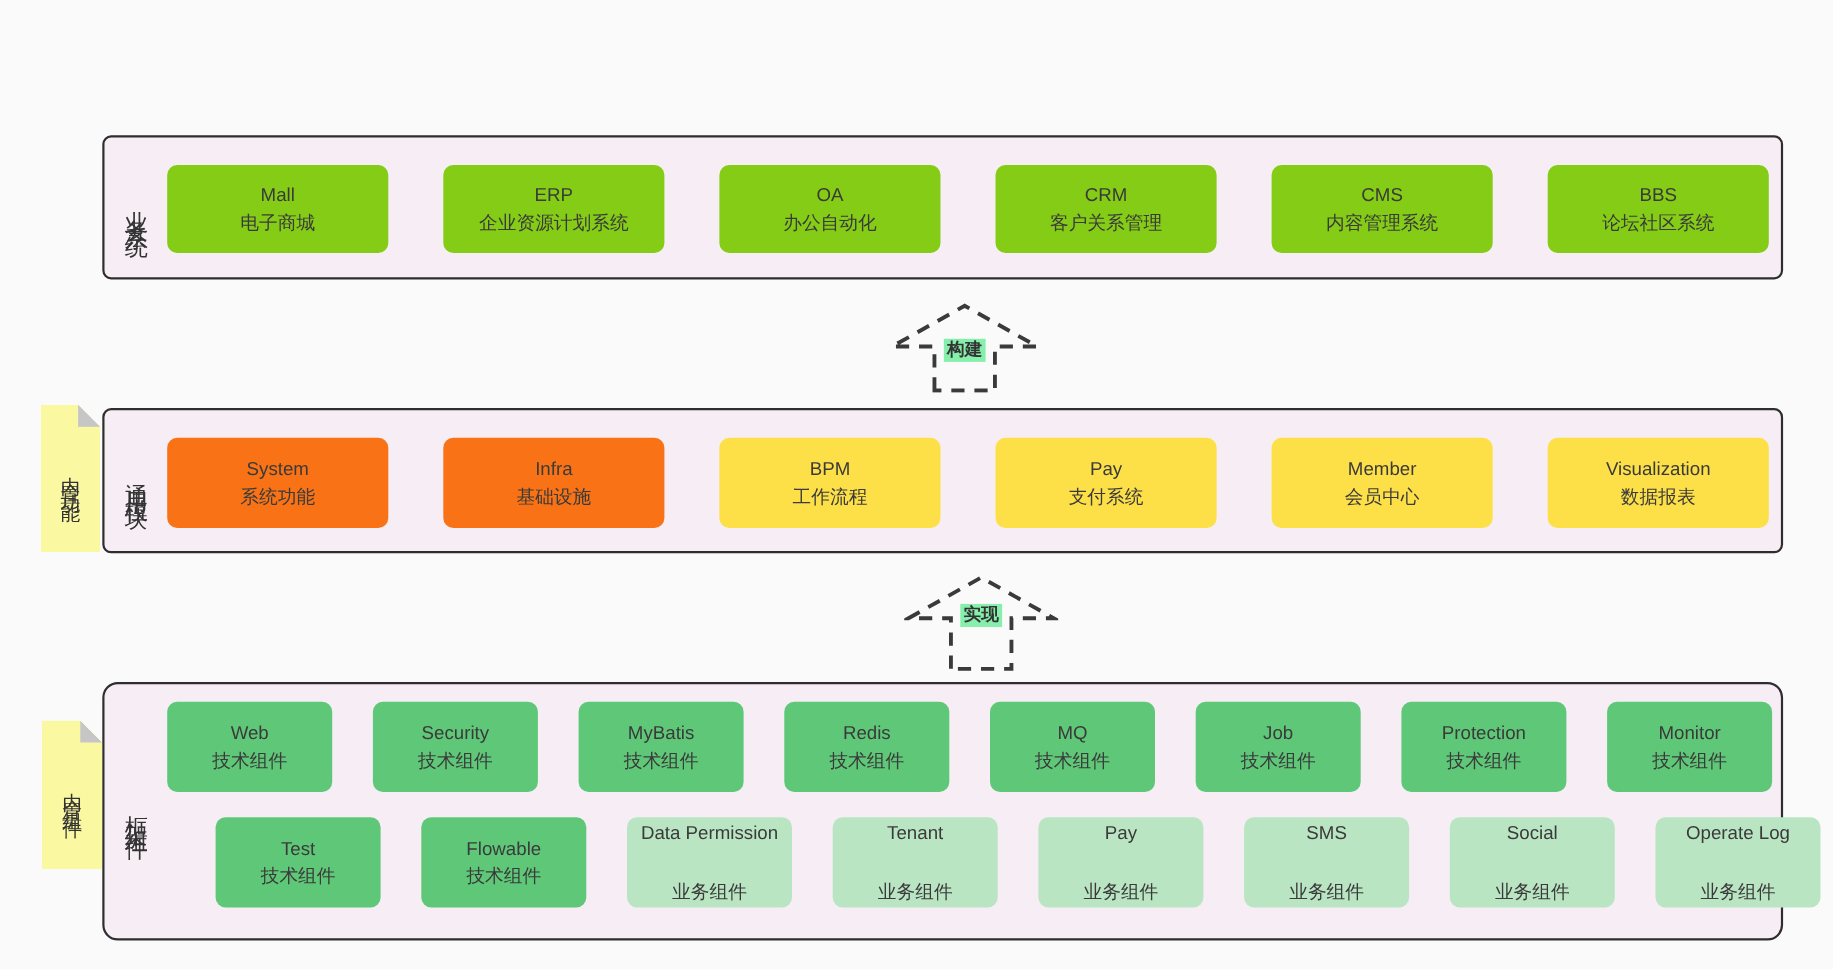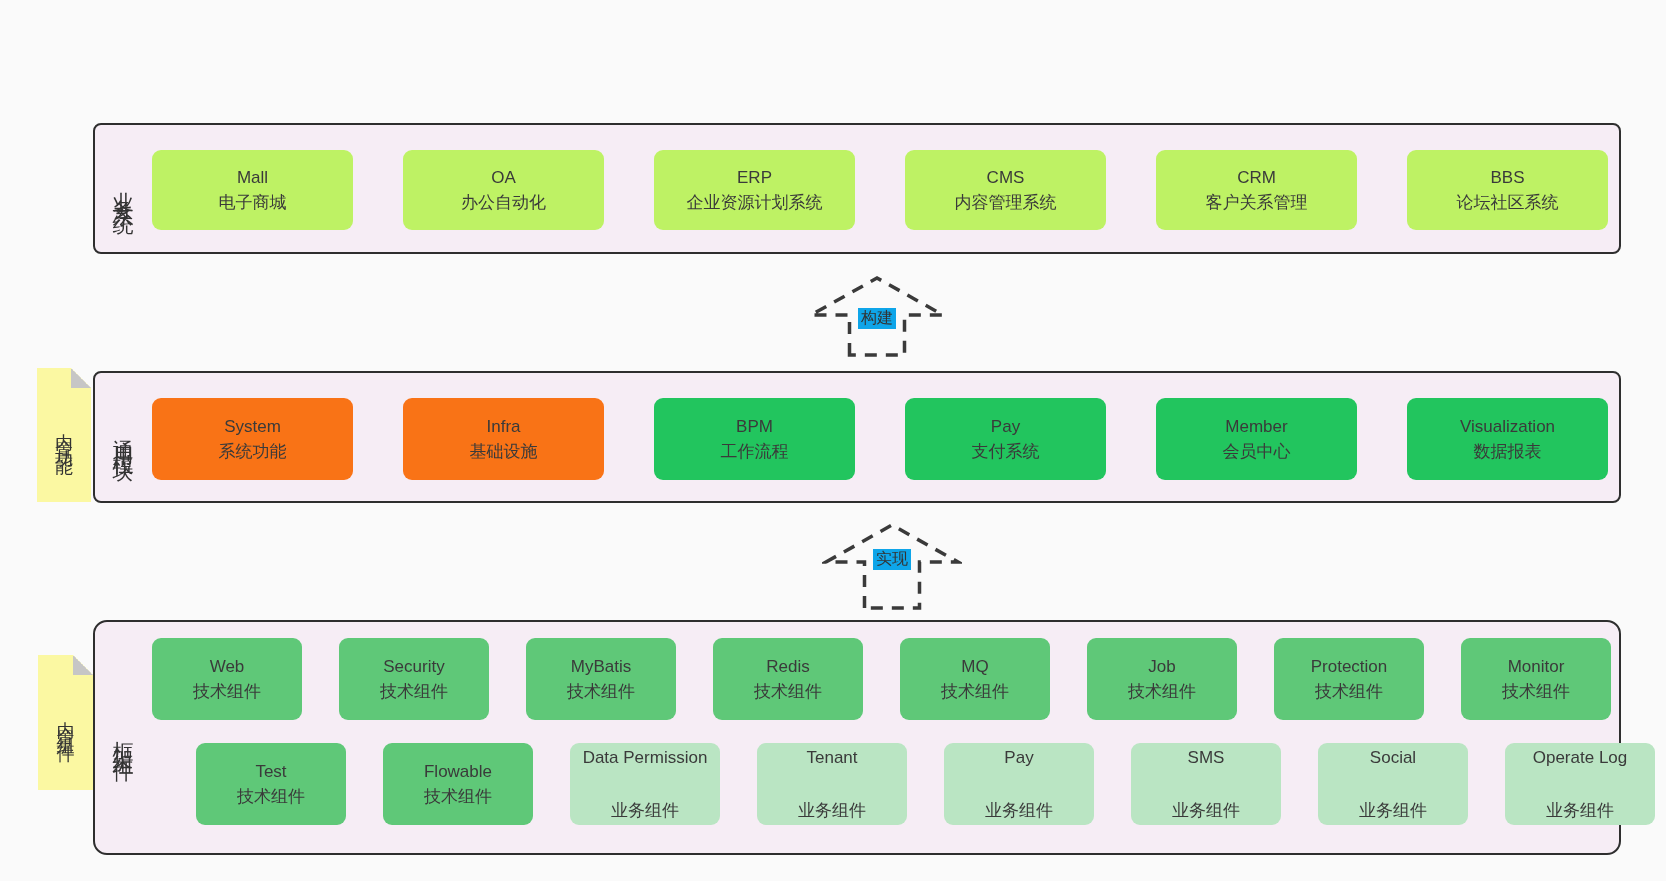--- a/index.html
+++ b/index.html
@@ -29,23 +29,23 @@
   .boxrow.row1{top:16px;}
   .boxrow.row2{top:121px;padding-left:44px;}
   .bx{
     width:201px;height:80px;border-radius:9px;
     display:flex;flex-direction:column;align-items:center;justify-content:center;
     text-align:center;font-size:17px;line-height:25px;
     padding:2px 12px;box-sizing:border-box;
   }
   .layer-modules .bx{height:82px;}
   .layer-components .bx{width:150px;height:82px;}
-  .v-blue{background:#bef264;}
+  .v-blue{background:#84cc16;}
   .v-red{background:#f97316;}
-  .v-pink{background:#22c55e;}
+  .v-pink{background:#fde047;}
   .v-green{background:#5fc878;}
   .v-lgreen{background:#bae5c3;justify-content:space-between;}
   .sticky{
     position:absolute;background:#fbf8a2;z-index:5;
     clip-path:polygon(0 0,calc(100% - 20px) 0,100% 20px,100% 100%,0 100%);
     display:flex;align-items:center;justify-content:center;
     writing-mode:vertical-rl;text-orientation:upright;
     font-size:18px;letter-spacing:8px;color:#333;
   }
   .sticky-1{left:37px;top:368px;width:54px;height:134px;}
@@ -54,53 +54,53 @@
     position:absolute;top:0;right:0;width:20px;height:20px;
     background:linear-gradient(to bottom left,rgba(0,0,0,0) 50%,#c6c6c6 50%);
   }
   .arrow{position:absolute;}
   .arrow-1{left:807px;top:275px;width:140px;height:82px;}
   .arrow-2{left:822px;top:522px;width:140px;height:88px;}
   .arrow svg{display:block;width:100%;height:100%;}
   .arrow path{fill:none;stroke:#3a3a3a;stroke-width:3.5;stroke-dasharray:12 9;}
   .arrow-chip{
     position:absolute;left:50%;transform:translateX(-50%);
-    background:#0ea5e9;padding:0 3px;font-size:16px;color:#333;white-space:nowrap;
+    background:#86efac;padding:0 3px;font-size:16px;color:#333;white-space:nowrap;font-weight:bold;
   }
   .arrow-1 .arrow-chip{top:33px;}
   .arrow-2 .arrow-chip{top:27px;}
   .bt,.bs{width:100%;}
 </style>
 </head>
 <body>
 
 <div id="canvas">
 
   <div class="layer layer-business">
     <div class="vlabel">业务系统</div>
     <div class="boxrow r6">
       <div class="bx v-blue">
         <div class="bt">Mall</div>
         <div class="bs">电子商城</div>
       </div>
       <div class="bx v-blue">
+        <div class="bt">ERP</div>
+        <div class="bs">企业资源计划系统</div>
+      </div>
+      <div class="bx v-blue">
         <div class="bt">OA</div>
         <div class="bs">办公自动化</div>
       </div>
       <div class="bx v-blue">
-        <div class="bt">ERP</div>
-        <div class="bs">企业资源计划系统</div>
+        <div class="bt">CRM</div>
+        <div class="bs">客户关系管理</div>
       </div>
       <div class="bx v-blue">
         <div class="bt">CMS</div>
         <div class="bs">内容管理系统</div>
-      </div>
-      <div class="bx v-blue">
-        <div class="bt">CRM</div>
-        <div class="bs">客户关系管理</div>
       </div>
       <div class="bx v-blue">
         <div class="bt">BBS</div>
         <div class="bs">论坛社区系统</div>
       </div>
     </div>
   </div>
 
   <div class="arrow arrow-1">
     <svg viewBox="0 0 140 82">

